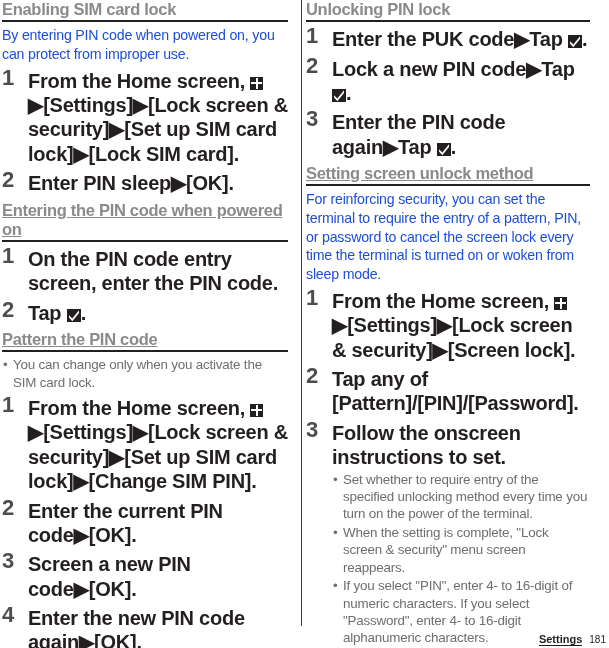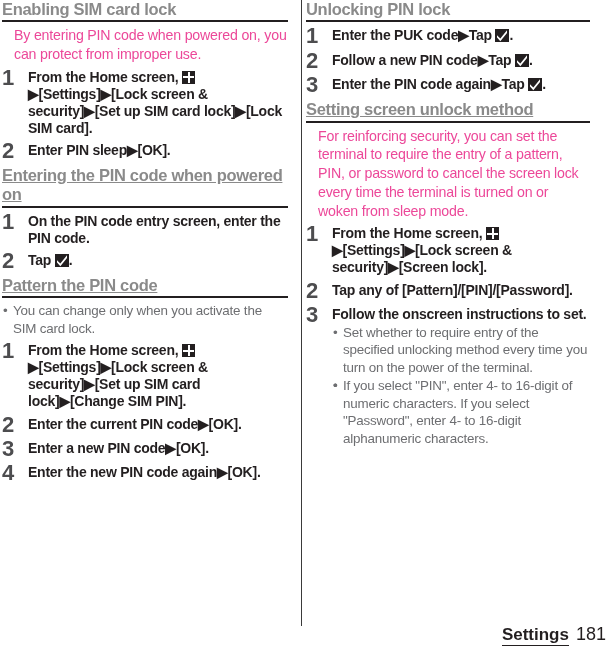--- a/index.html
+++ b/index.html
@@ -54,22 +54,22 @@
     margin: 0;
     padding: 0 0 1px 0;
     border-bottom: 2.2px solid #231f20;
   }
   .sec-head.tight { margin-top: 5px; text-decoration: underline; }
 
   
   .para {
     font-size: 14.2px;
     line-height: 1.32;
-    color: #ec4899;
-    margin: 4px 0 0 12px;
+    color: #1d4ed8;
+    margin: 4px 0 0 0;
     letter-spacing: -0.2px;
   }
 
   
   .notes {
     margin: 4px 0 0 0;
     padding: 0;
     list-style: none;
   }
   .notes li {
@@ -100,21 +100,21 @@
     font-weight: bold;
     color: #4d4d4f;
     line-height: 0.93;
     margin-top: -1px;
     text-align: left;
   }
   .step .body {
     flex: 1 1 auto;
   }
   .step .txt {
-    font-size: 14px;
+    font-size: 20px;
     font-weight: bold;
     line-height: 1.22;
     color: #231f20;
     letter-spacing: -0.25px;
   }
   .step .subnotes {
     margin: 1px 0 0 0;
     padding: 0;
     list-style: none;
   }
@@ -160,30 +160,30 @@
   
   .footer {
     position: absolute;
     right: 3px;
     bottom: 2px;
     display: flex;
     align-items: baseline;
     gap: 7px;
   }
   .footer .label {
-    font-size: 17px;
+    font-size: 11px;
     font-weight: bold;
     color: #231f20;
     border-bottom: 1.4px solid #231f20;
     padding-bottom: 0px;
     line-height: 1.1;
     margin-left: 16px;
   }
   .footer .pageno {
-    font-size: 18px;
+    font-size: 10px;
     color: #231f20;
     line-height: 1.1;
   }
 </style>
 </head>
 <body>
 
 <div class="page">
 
   <div class="divider"></div>
@@ -245,21 +245,21 @@
         </li>
         <li class="step">
           <div class="num">2</div>
           <div class="body">
             <div class="txt">Enter the current PIN code▶[OK].</div>
           </div>
         </li>
         <li class="step">
           <div class="num">3</div>
           <div class="body">
-            <div class="txt">Enter a new PIN code▶[OK].</div>
+            <div class="txt">Screen a new PIN code▶[OK].</div>
           </div>
         </li>
         <li class="step">
           <div class="num">4</div>
           <div class="body">
             <div class="txt">Enter the new PIN code again▶[OK].</div>
           </div>
         </li>
       </ol>
 
@@ -274,21 +274,21 @@
           <div class="num">1</div>
           <div class="body">
             <div class="txt"><span>Enter the PUK code▶Tap </span><span class="ico ico-check"><svg width="12" height="13" viewBox="0 0 12 13">
                     <path d="M1 6.2 L4.3 9.6 L11 1.2 L11 4.0 L4.3 12.2 L1 8.6 Z" fill="#ffffff"></path>
                   </svg></span><span>.</span></div>
           </div>
         </li>
         <li class="step">
           <div class="num">2</div>
           <div class="body">
-            <div class="txt"><span>Follow a new PIN code▶Tap </span><span class="ico ico-check"><svg width="12" height="13" viewBox="0 0 12 13">
+            <div class="txt"><span>Lock a new PIN code▶Tap </span><span class="ico ico-check"><svg width="12" height="13" viewBox="0 0 12 13">
                     <path d="M1 6.2 L4.3 9.6 L11 1.2 L11 4.0 L4.3 12.2 L1 8.6 Z" fill="#ffffff"></path>
                   </svg></span><span>.</span></div>
           </div>
         </li>
         <li class="step">
           <div class="num">3</div>
           <div class="body">
             <div class="txt"><span>Enter the PIN code again▶Tap </span><span class="ico ico-check"><svg width="12" height="13" viewBox="0 0 12 13">
                     <path d="M1 6.2 L4.3 9.6 L11 1.2 L11 4.0 L4.3 12.2 L1 8.6 Z" fill="#ffffff"></path>
                   </svg></span><span>.</span></div>
@@ -312,21 +312,21 @@
           <div class="body">
             <div class="txt">Tap any of [Pattern]/[PIN]/[Password].</div>
           </div>
         </li>
         <li class="step">
           <div class="num">3</div>
           <div class="body">
             <div class="txt">Follow the onscreen instructions to set.</div>
             <ul class="subnotes">
               <li><span class="dot">•</span><span>Set whether to require entry of the specified unlocking method every time you turn on the power of the terminal.</span></li>
-              <li><span class="dot">•</span></li>
+              <li><span class="dot">•</span><span>When the setting is complete, "Lock screen &amp; security" menu screen reappears.</span></li>
               <li><span class="dot">•</span><span>If you select "PIN", enter 4- to 16-digit of numeric characters. If you select "Password", enter 4- to 16-digit alphanumeric characters.</span></li>
             </ul>
           </div>
         </li>
       </ol>
 
     </div>
   </div>
 
   <div class="footer">

